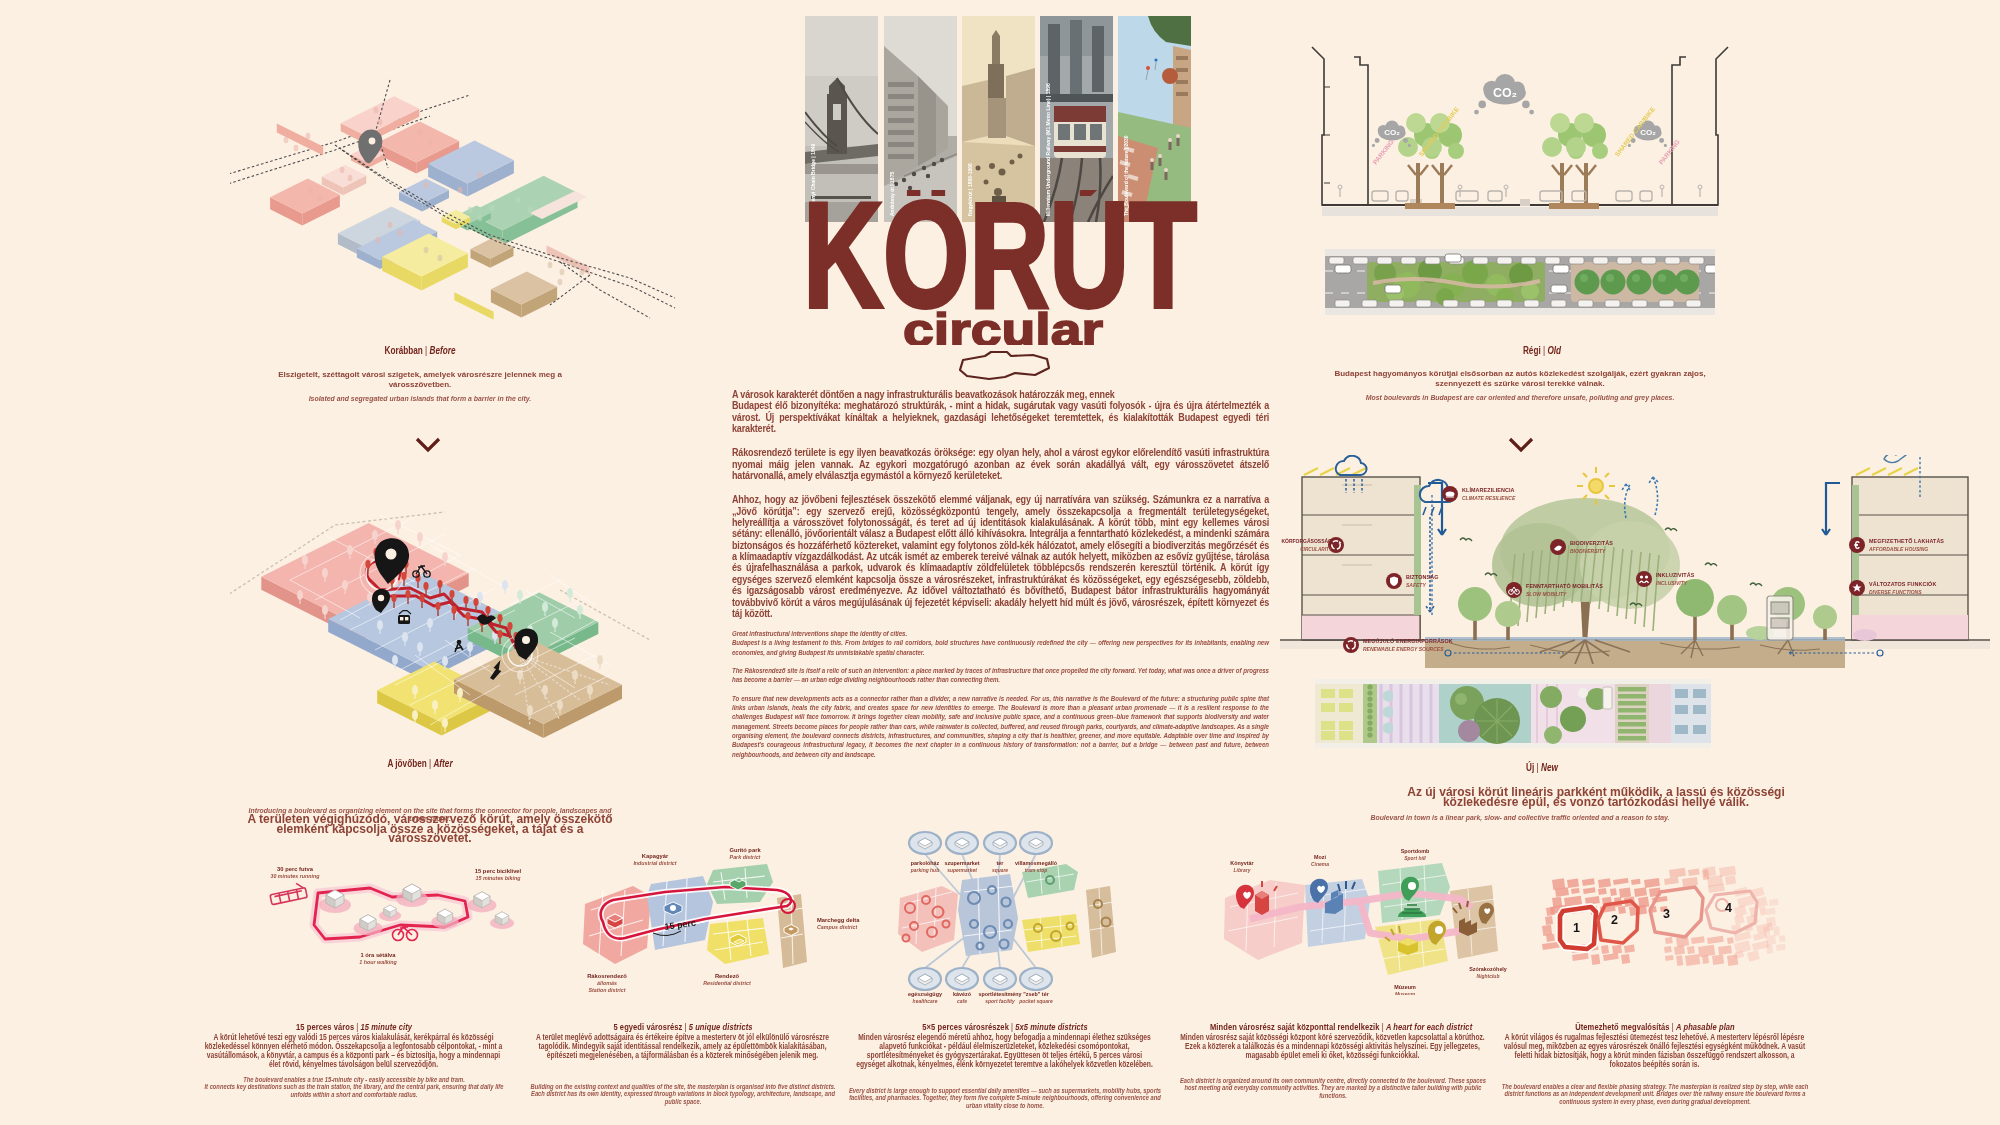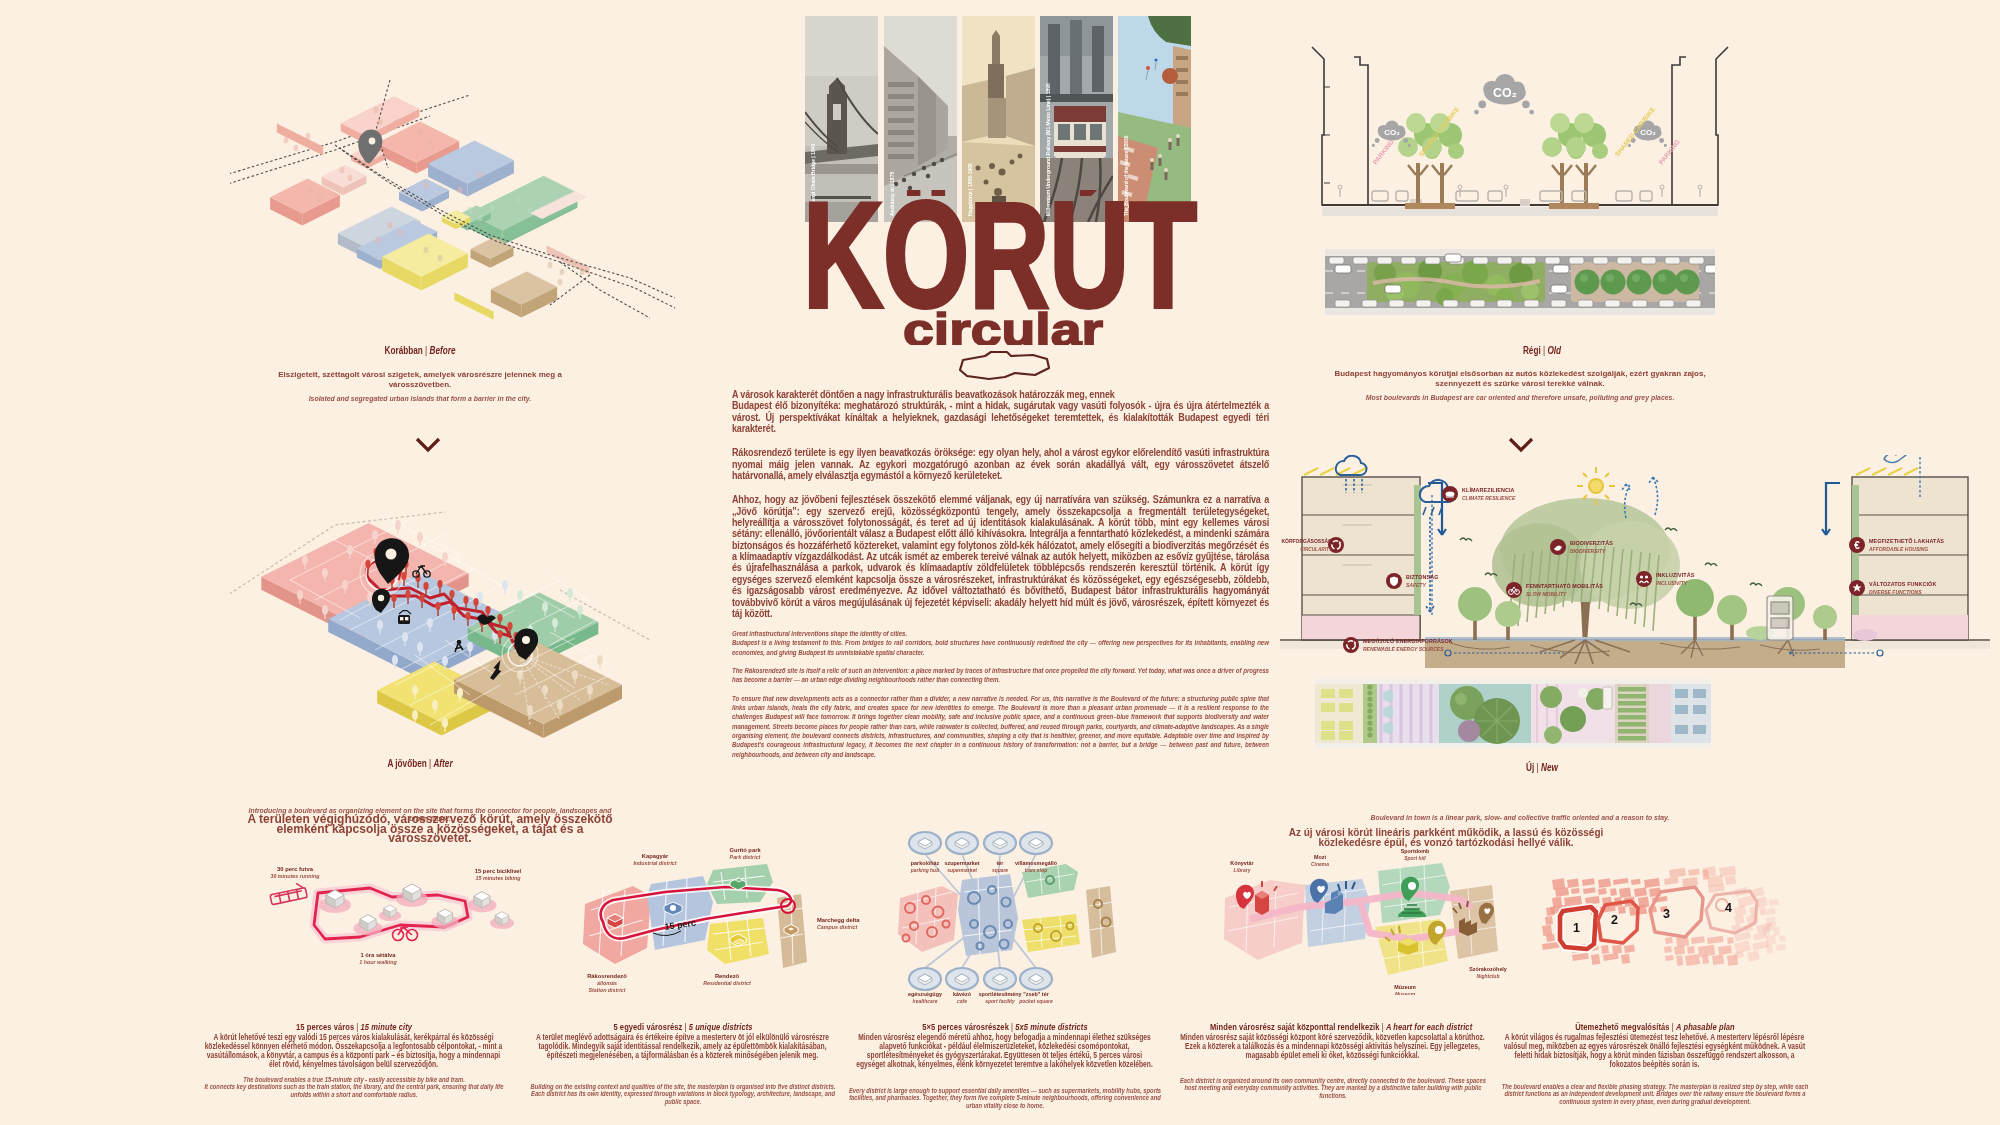--- a/index.html
+++ b/index.html
@@ -837,21 +837,21 @@
         <rect x="360" y="10" width="13" height="9" fill="#9fb8c8"></rect>
         <rect x="378" y="10" width="13" height="9" fill="#9fb8c8"></rect>
         <rect x="360" y="26" width="13" height="9" fill="#9fb8c8"></rect>
         <rect x="378" y="26" width="13" height="9" fill="#9fb8c8"></rect>
         <rect x="360" y="46" width="13" height="9" fill="#9fb8c8"></rect>
         <rect x="378" y="46" width="13" height="9" fill="#9fb8c8"></rect>
       </svg></div>
 
 <div class="abs cap" style="left:1392px;top:762px;width:300px;">Új <span class="sep">|</span> <span class="en">New</span></div>
 
-<div class="abs htxt" style="left:1256px;top:788px;width:380px;font-size:10px;line-height:9.7px;margin-top:40px;">Az új városi körút lineáris parkként működik, a lassú és közösségi közlekedésre épül, és vonzó tartózkodási hellyé válik.</div>
+<div class="abs htxt" style="left:1406px;top:788px;width:380px;font-size:12px;line-height:9.7px;">Az új városi körút lineáris parkként működik, a lassú és közösségi közlekedésre épül, és vonzó tartózkodási hellyé válik.</div>
 
 <div class="abs etxt" style="left:1320px;top:814px;width:400px;font-size:6.9px;">Boulevard in town is a linear park, slow- and collective traffic oriented and a reason to stay.</div>
 
 <div class="abs" id="d1" style="left:240px;top:855px;width:330px;height:140px;"><svg width="330" height="140" viewBox="0 0 330 140">
         <path d="M78,38 L130,33 L152,42 L198,40 L225,46 L228,62 L205,72 L160,70 L120,82 L85,84 L74,70 Z" fill="none" stroke="#f8ccd6" stroke-width="9" opacity="0.8" stroke-linejoin="round"></path>
         <path d="M78,38 L130,33 L152,42 L198,40 L225,46 L228,62 L205,72 L160,70 L120,82 L85,84 L74,70 Z" fill="none" stroke="#e2244f" stroke-width="2.8" stroke-linejoin="round"></path>
         <g transform="translate(30,40) rotate(-12)" stroke="#d6365c" fill="none" stroke-width="1.6">
           <rect x="0" y="0" width="36" height="10" rx="2"></rect>
           <path d="M4,2.5 l28,0 M9,0 l0,10 M18,0 l0,10 M27,0 l0,10"></path>
           <path d="M28,-6 l6,6"></path>

